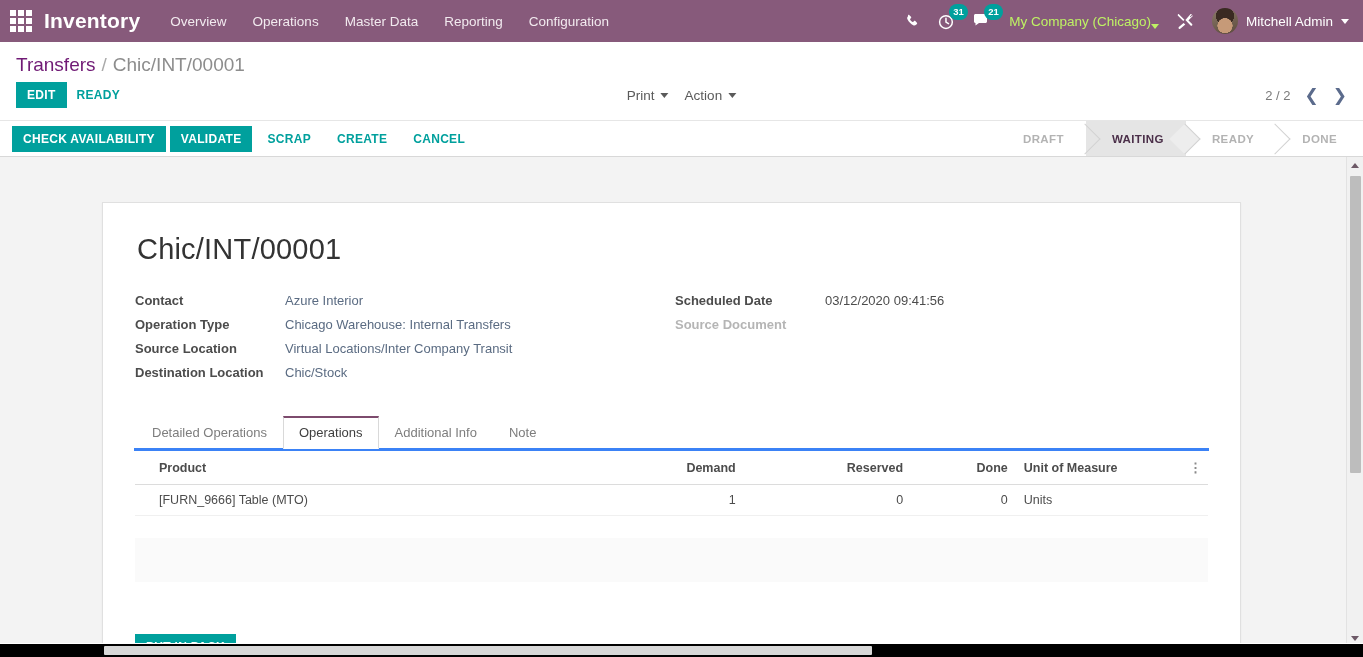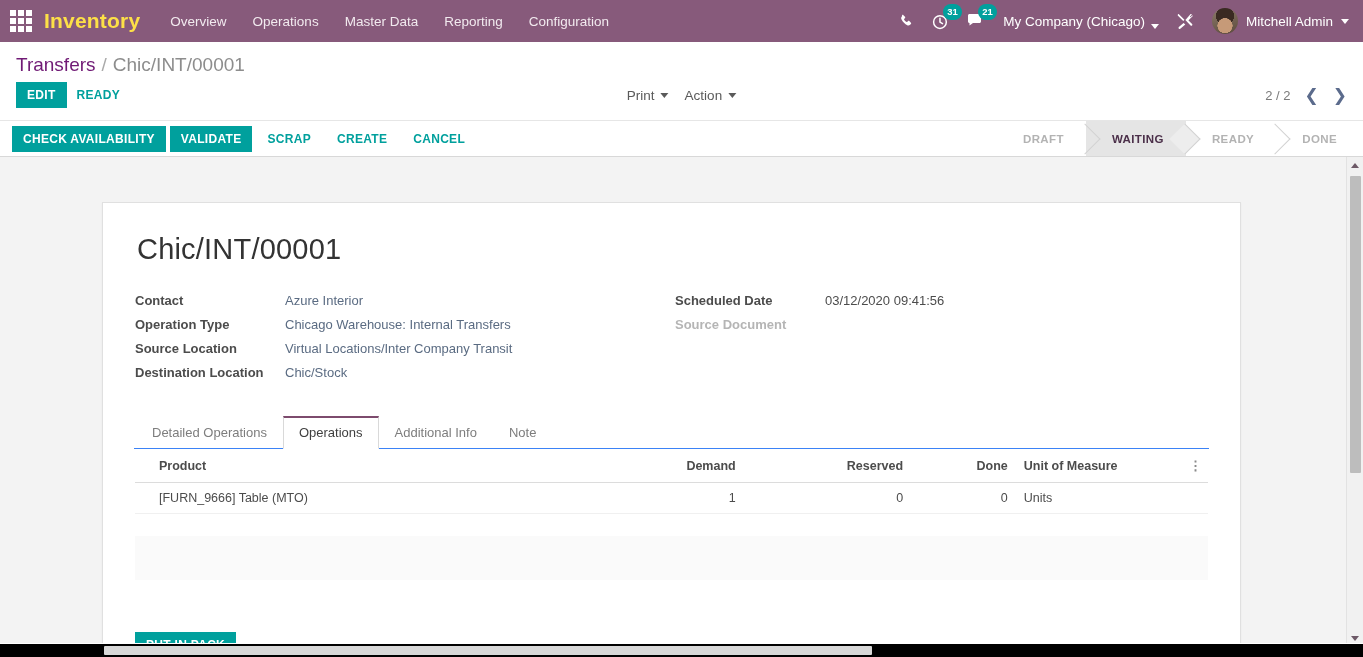--- a/index.html
+++ b/index.html
@@ -31,21 +31,21 @@
     gap: 2px;
     justify-content: center;
     align-content: center;
     margin-right: 10px;
     cursor: pointer;
   }
   .apps-grid i { background: #ffffff; display: block; width: 6px; height: 6px; }
   .brand {
     font-size: 21px;
     font-weight: 700;
-    color: #fde047;
+    color: #ffffff;
     margin-right: 30px;
     letter-spacing: .2px;
     white-space: nowrap;
   }
   .nav-menu { display: flex; align-items: center; gap: 26px; }
   .nav-menu .nav-item {
     color: #f2eaef;
     font-size: 13.5px;
     cursor: pointer;
     white-space: nowrap;
@@ -72,26 +72,25 @@
     color: #fff;
     border-radius: 9px;
     font-size: 9.5px;
     font-weight: 700;
     line-height: 1;
     padding: 3px 4px 3px 4px;
     min-width: 16px;
     text-align: center;
   }
   .company-sel {
-    color: #ffffff;
+    color: #bef264;
     font-size: 13.5px;
     cursor: pointer;
     display: flex;
     align-items: flex-end;
-    gap: 6px;
     white-space: nowrap;
   }
   .caret {
     width: 0; height: 0;
     border-left: 4px solid transparent;
     border-right: 4px solid transparent;
     border-top: 5px solid currentColor;
     display: inline-block;
   }
   .user-menu {
@@ -255,21 +254,21 @@
     line-height: 18px;
     color: #5a6b82;
     cursor: pointer;
   }
   .f-val.plain { color: #4c4c4c; cursor: default; }
 
   
   .tabs {
     display: flex;
     align-items: center;
-    border-bottom: 1px solid #3b82f6;
+    border-bottom: 3px solid #3b82f6;
     margin: 0 -1px;
     padding-left: 2px;
   }
   .tab {
     padding: 8px 15px 8px 15px;
     font-size: 13px;
     color: #7d7d7d;
     cursor: pointer;
     border: 1px solid transparent;
     margin-bottom: -1px;

